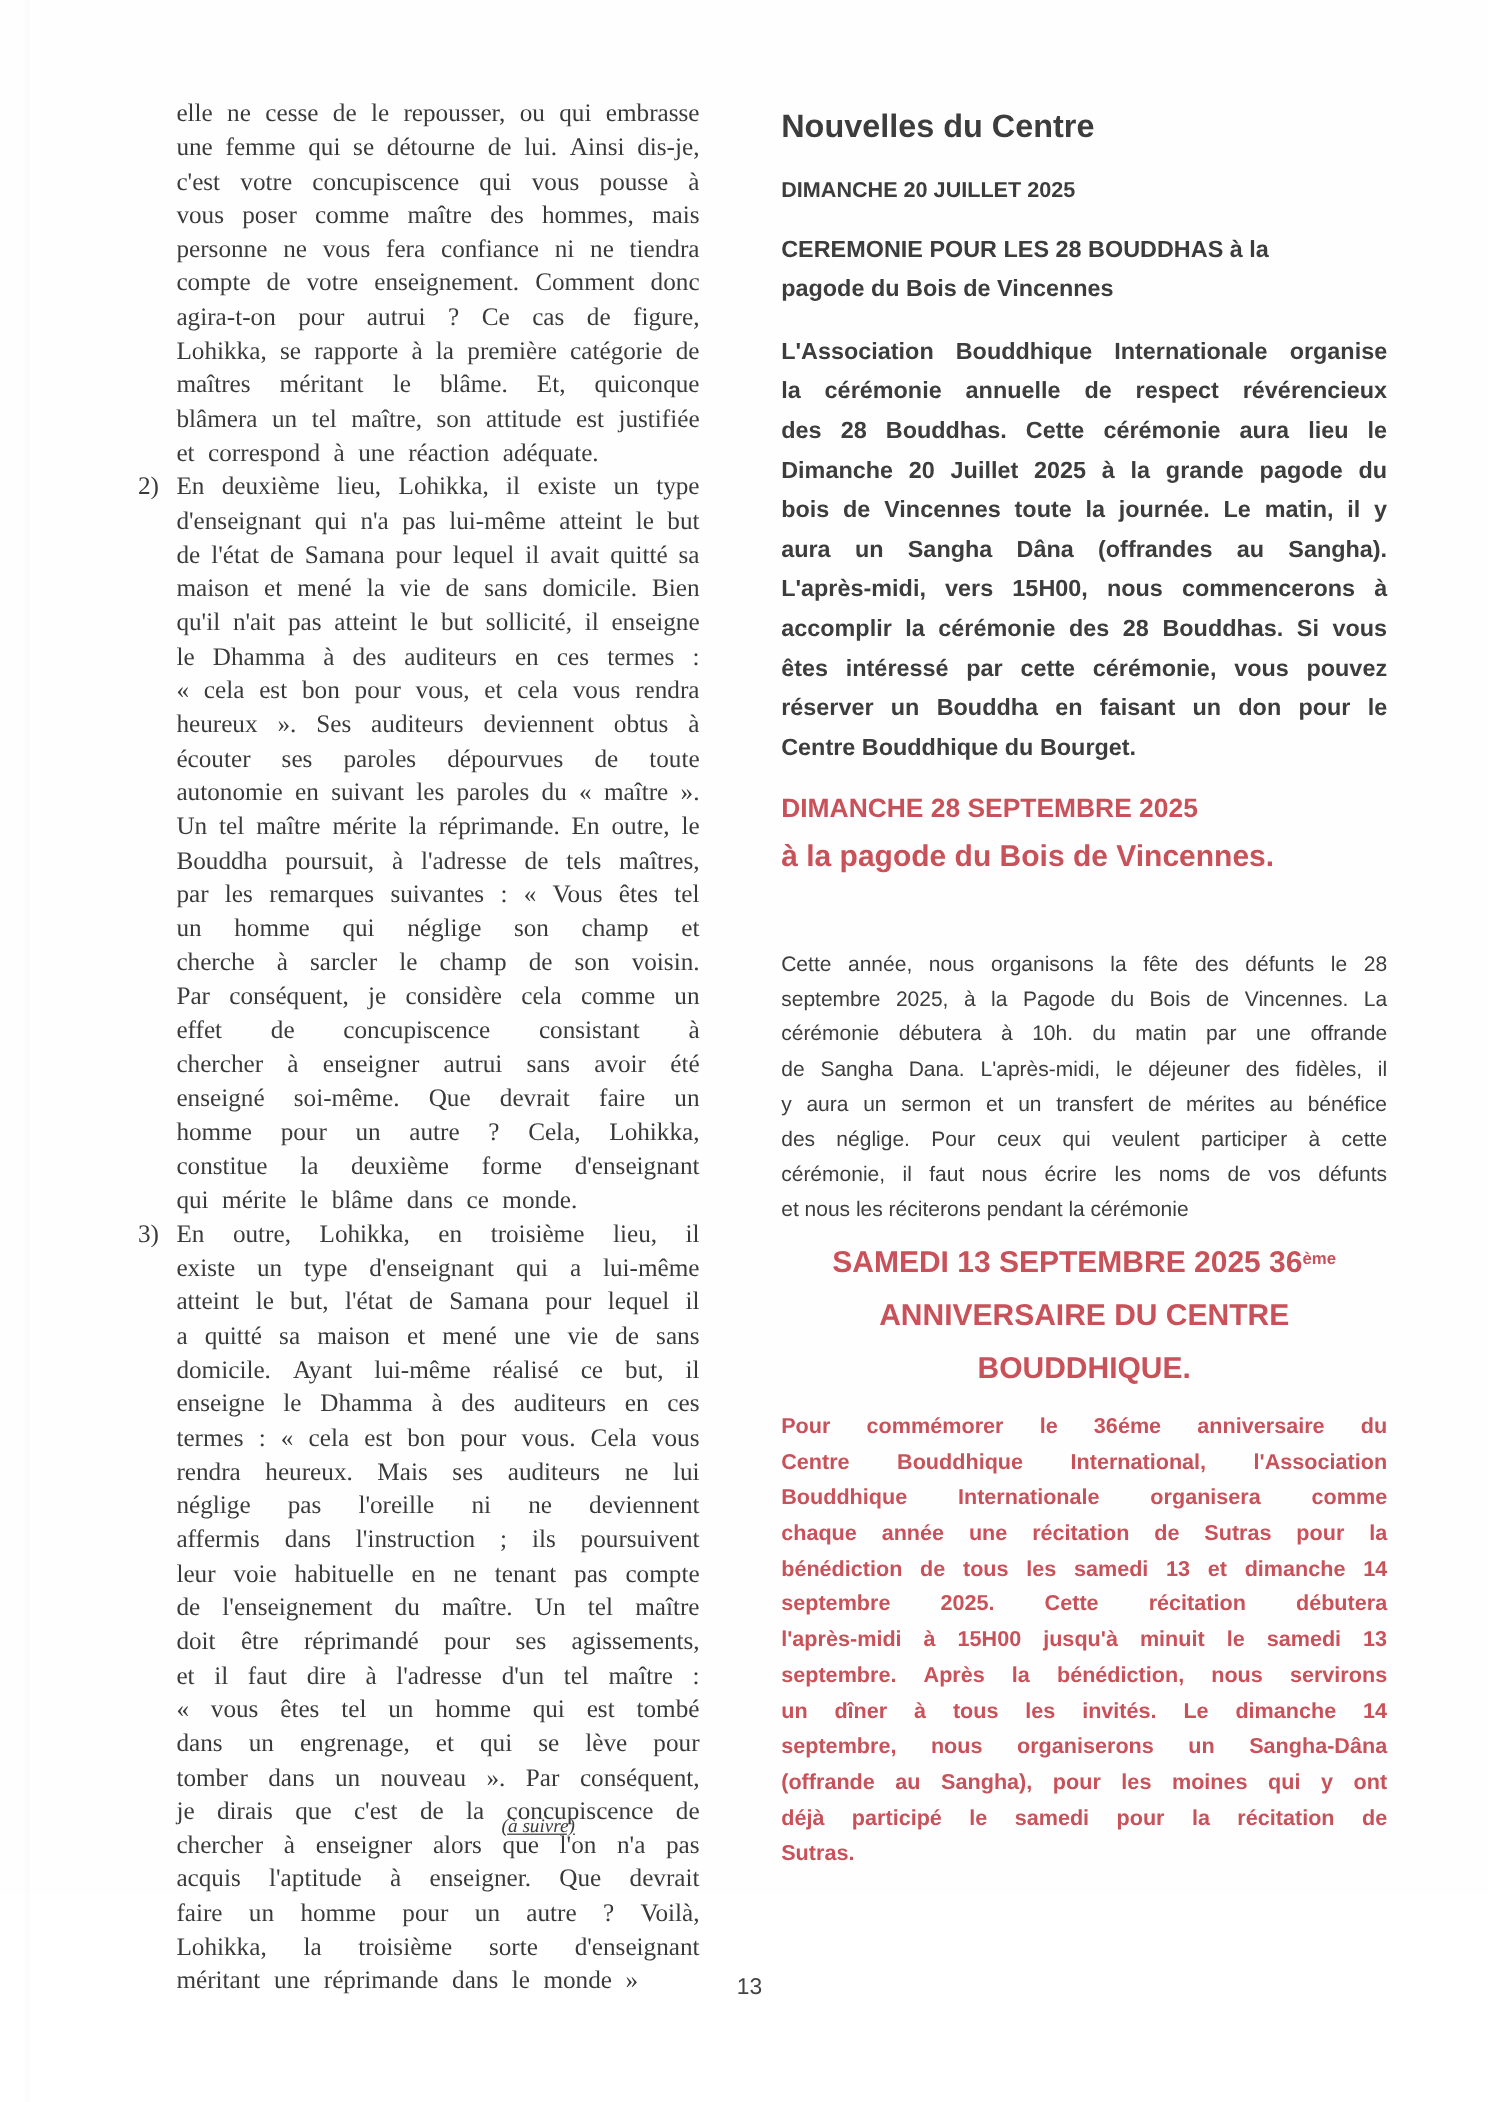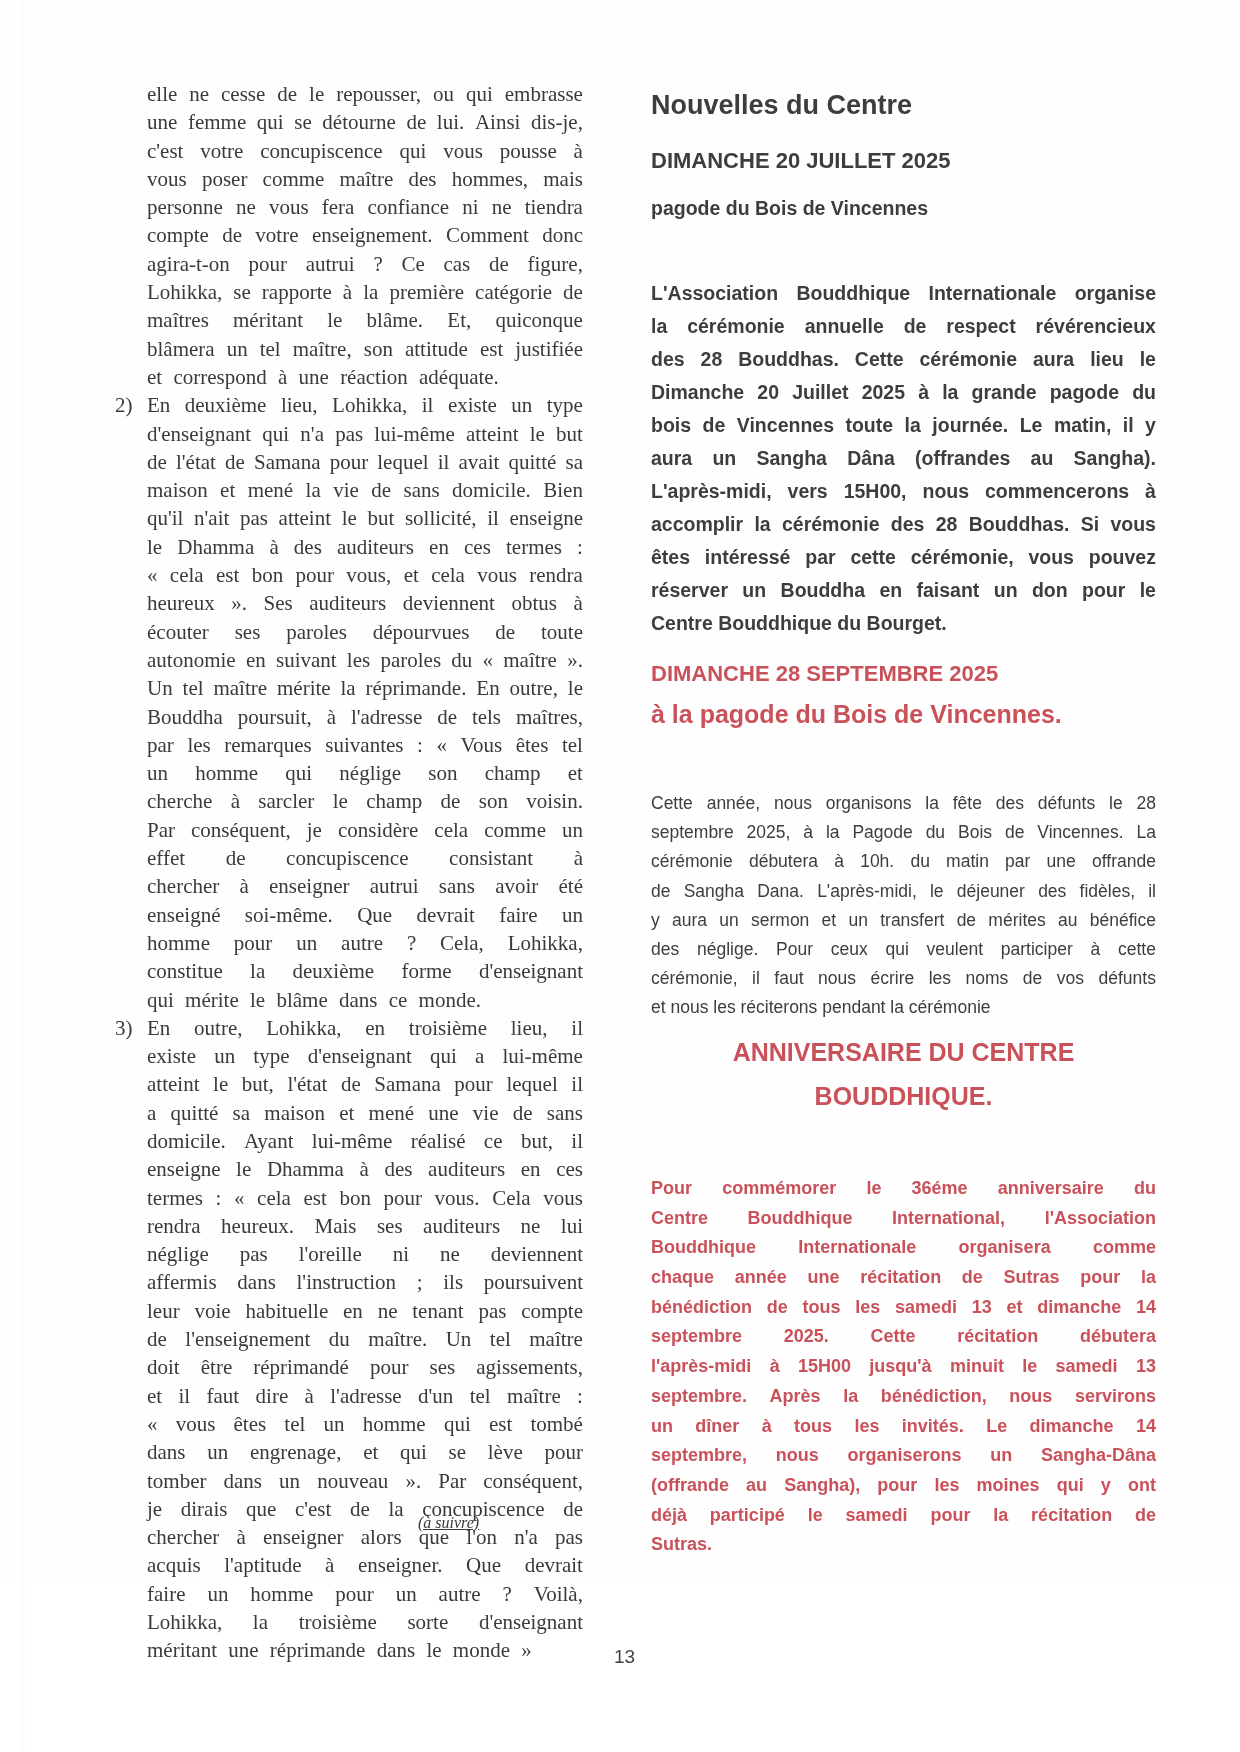--- a/index.html
+++ b/index.html
@@ -26,21 +26,21 @@
     position: absolute; left: 614px; top: 1646px;
     font-family: "Liberation Sans", sans-serif; font-size: 19px; color: #444;
   }
 
   
   .right-col {
     position: absolute; left: 651px; top: 80px; width: 505px;
     font-family: "Liberation Sans", "DejaVu Sans", sans-serif; color: #3d3d3d;
   }
   .rc-title { position: absolute; left: 0; top: 10px; font-size: 27px; font-weight: bold; color: #3d3d3d; }
-  .rc-date1 { position: absolute; left: 0; top: 68px; font-size: 22px; font-weight: bold; color: #3d3d3d; }
+  .rc-date1 { position: absolute; left: 0; top: 68px; font-size: 18px; font-weight: bold; color: #3d3d3d; }
   .rc-sub1 { position: absolute; left: 0; top: 112px; font-size: 19.5px; font-weight: bold; color: #3d3d3d; line-height: 33px; }
   .rc-para1 { position: absolute; left: 0; top: 197px; width: 505px; font-size: 19.5px; font-weight: bold; color: #3d3d3d; }
   .rc-para1 .jl { display: flex; justify-content: space-between; height: 33px; line-height: 33px; white-space: nowrap; }
   .rc-para1 .jl.last { justify-content: flex-start; }
   .jl span, .jline span { display: inline-block; }
 
   .red { color: #c9525a; }
   .rc-head2 { position: absolute; left: 0; top: 575px; width: 505px; text-align: left; font-weight: bold; }
   .rc-head2 .h-a { font-size: 22px; line-height: 38px; display: block; }
   .rc-head2 .h-b { font-size: 22px; line-height: 36px; display: block; }
@@ -616,20 +616,21 @@
         </div>
     </div>
   </div>
   <div class="suivre">(à suivre)</div>
   <div class="page-number">13</div>
 
   <div class="right-col">
     <div class="rc-title">Nouvelles du Centre</div>
     <div class="rc-date1">DIMANCHE 20 JUILLET 2025</div>
     <div class="rc-sub1">
+      <div>CEREMONIE POUR LES 28 BOUDDHAS  à la</div>
       <div>pagode du Bois de Vincennes</div>
     </div>
     <div class="rc-para1">
         <div class="jl">
           <span>L'Association</span>
           <span>Bouddhique</span>
           <span>Internationale</span>
           <span>organise</span>
         </div>
         <div class="jl">
@@ -820,20 +821,21 @@
           <span>nous&nbsp;</span>
           <span>les&nbsp;</span>
           <span>réciterons&nbsp;</span>
           <span>pendant&nbsp;</span>
           <span>la&nbsp;</span>
           <span>cérémonie</span>
         </div>
       </div>
 
     <div class="rc-head3 red">
+      <span class="h-a"><span>SAMEDI 13 SEPTEMBRE 2025 36</span><sup>ème</sup></span>
       <span class="h-b">ANNIVERSAIRE DU CENTRE</span>
       <span class="h-c">BOUDDHIQUE.</span>
     </div>
     <div class="rc-para3 red">
         <div class="jl">
           <span>Pour</span>
           <span>commémorer</span>
           <span>le</span>
           <span>36éme</span>
           <span>anniversaire</span>

